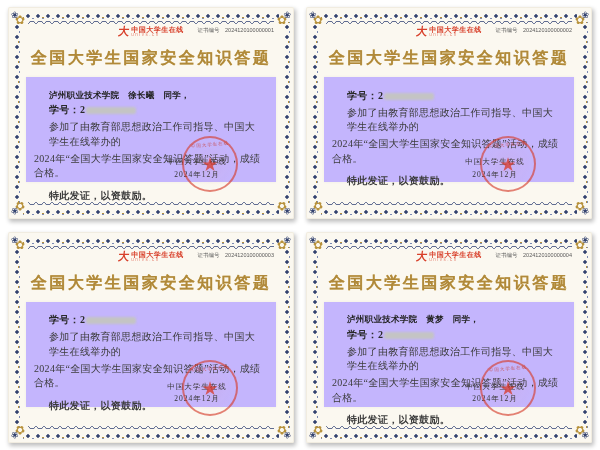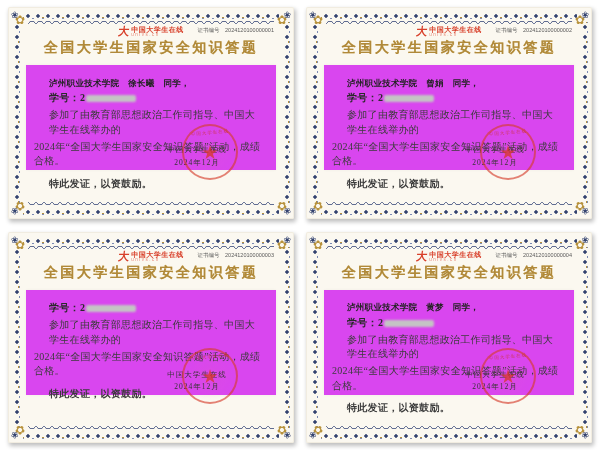--- a/index.html
+++ b/index.html
@@ -42,22 +42,22 @@
 
   
   .inner{position:absolute;left:18px;right:18px;top:17px;bottom:17px;}
   .head{position:relative;height:15px;}
   .logo{position:absolute;left:50%;transform:translateX(-50%);top:2px;display:flex;align-items:center;gap:2px;white-space:nowrap;}
   .logo-mark{color:#d8402b;font-weight:bold;font-size:11px;font-family:"Liberation Sans",sans-serif;transform:skewX(-8deg);line-height:1;}
   .logo-txt{display:flex;flex-direction:column;line-height:1;}
   .logo-cn{color:#d8402b;font-weight:bold;font-size:7px;letter-spacing:.5px;font-family:"Liberation Sans",sans-serif;}
   .logo-sub{color:#d8402b;opacity:.65;font-size:4.5px;letter-spacing:1.5px;font-family:"Liberation Sans",sans-serif;}
   .certno{position:absolute;right:2px;top:3px;font-size:5.5px;color:#5a5a5a;filter:blur(.4px);white-space:nowrap;font-family:"Liberation Sans",sans-serif;}
-  .title{margin:0 0 0;text-align:center;font-size:14px;font-weight:bold;color:#b0893a;letter-spacing:2.5px;text-shadow:.3px .3px 0 #d8bd7a;}
-  .panel{position:relative;background:#d946ef;margin-top:8px;height:96px;padding:9px 12px 0 8px;box-shadow:0 0 3px rgba(0,0,0,.05);color:#3b3b3b;}
+  .title{margin:9px 0 0;text-align:center;font-size:16px;font-weight:bold;color:#b0893a;letter-spacing:2.5px;text-shadow:.3px .3px 0 #d8bd7a;}
+  .panel{position:relative;background:#c4b5fd;margin-top:8px;height:96px;padding:9px 12px 0 8px;box-shadow:0 0 3px rgba(0,0,0,.05);color:#3b3b3b;}
   .panel p{margin:2.5px 0;font-size:10px;line-height:1.45;letter-spacing:.3px;}
   .ml{margin-left:15px !important;}
   .l1{font-size:8.5px !important;font-weight:bold;color:#222;}
   .l2{font-weight:bold;color:#2a2a2a;}
   .redacted{display:inline-block;width:50px;height:7px;background:#c4c4c4;border-radius:2px;filter:blur(1.2px);vertical-align:-1px;margin-left:1px;}
   .l5{margin-top:8px !important;font-weight:bold;}
   
   .sign{position:absolute;right:24px;bottom:0;width:110px;text-align:center;z-index:1;}
   .sign p{margin:1.5px 0;font-size:7.5px;color:#333;letter-spacing:1px;}
   .seal{position:absolute;width:52px;height:52px;border:2.5px solid rgba(214,62,44,.75);border-radius:50%;right:14px;top:-20px;z-index:2;opacity:.85;background:radial-gradient(circle,rgba(240,120,100,.08),transparent 70%);}
@@ -151,21 +151,20 @@
           <span class="logo-mark">大</span>
           <span class="logo-txt">
               <span class="logo-cn">中国大学生在线</span>
               <span class="logo-sub">univs.cn</span>
             </span>
         </div>
         <div class="certno"><span>证书编号</span>　<span>2024120100000002</span></div>
       </div>
       <h1 class="title">全国大学生国家安全知识答题</h1>
       <div class="panel">
-        <p class="l1 ml"><span>泸州职业技术学院</span>　<span>曾娟</span>　<span>同学，</span></p>
         <p class="l2 ml"><span>学号：</span><span>2</span><span class="redacted"></span></p>
         <p class="l3 ml">参加了由教育部思想政治工作司指导、中国大学生在线举办的</p>
         <p class="l4">2024年“全国大学生国家安全知识答题”活动，成绩合格。</p>
         <p class="l5 ml">特此发证，以资鼓励。</p>
         <div class="sign">
           <div class="seal">
             <span class="seal-arc">中国大学生在线</span>
             <i class="seal-star">★</i>
           </div>
           <p>中国大学生在线</p>

